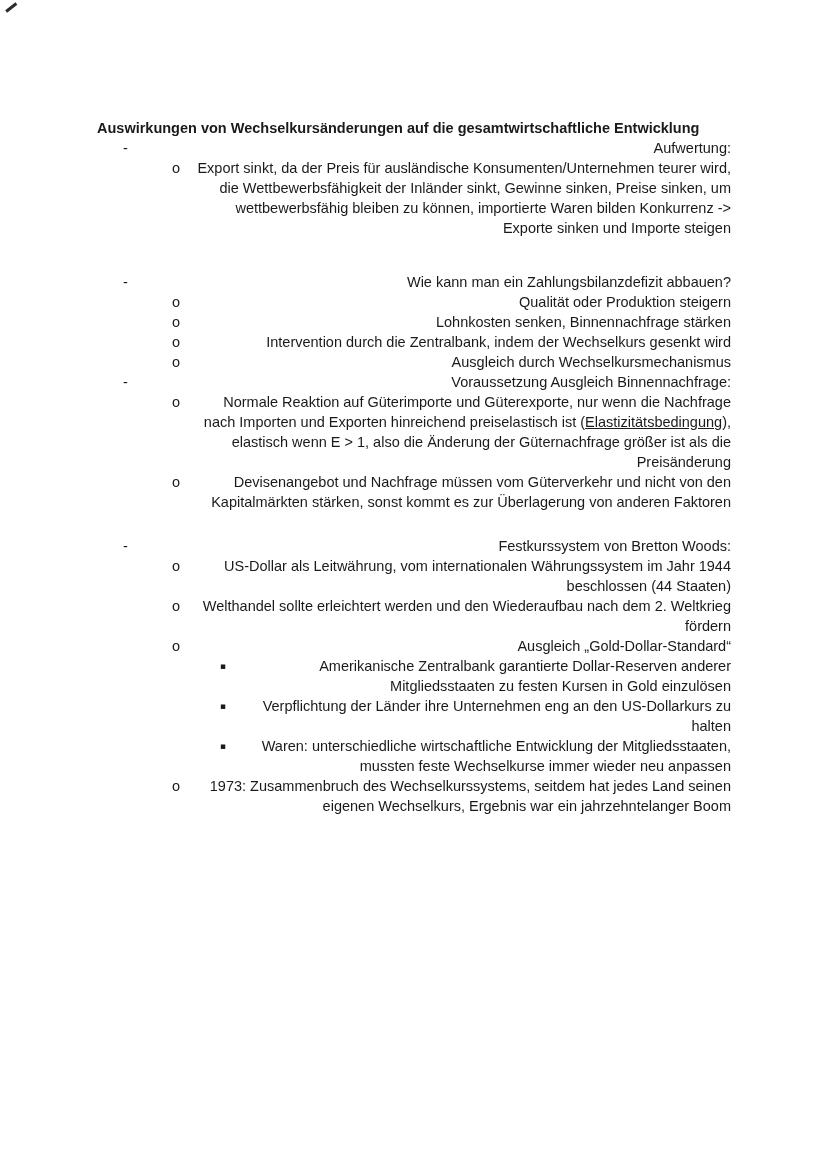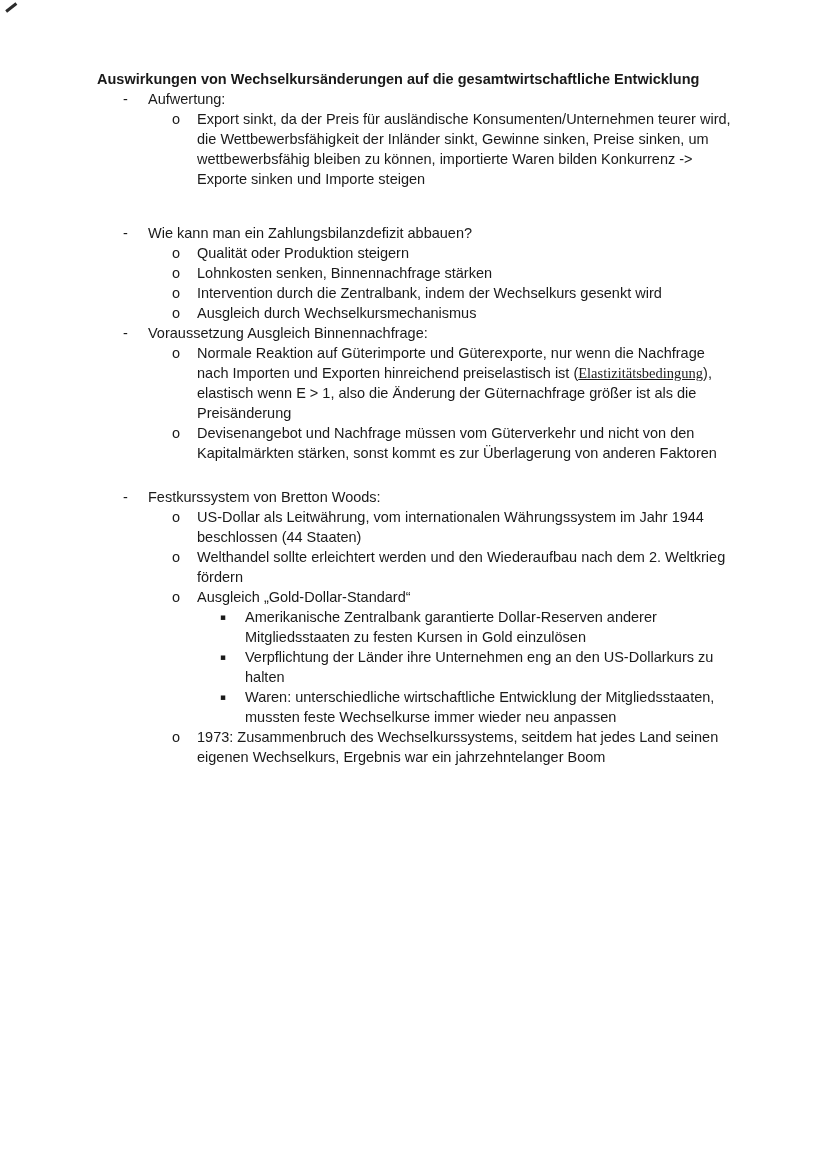--- a/index.html
+++ b/index.html
@@ -7,21 +7,21 @@
   .page {
     position: relative;
     width: 828px;
     height: 1171px;
     margin: 0 auto;
     background: #ffffff;
     font-family: "Liberation Sans", "DejaVu Sans", sans-serif;
     font-size: 14.5px;
     line-height: 20px;
     color: #1a1a1a;
-    padding: 69px 97px 0 97px;
+    padding: 118px 97px 0 97px;
     overflow: hidden;
   }
   .corner-mark {
     position: absolute;
     left: 6px;
     top: 10px;
     width: 13px;
     height: 2.5px;
     background: #2b2b2b;
     transform: rotate(-38deg);
@@ -29,26 +29,26 @@
   }
   .heading {
     font-size: 14.5px;
     font-weight: bold;
     margin: 0;
     line-height: 20px;
   }
   .doc-section + .doc-section { margin-top: 24px; }
   .item { display: flex; }
   .item .marker { flex: 0 0 25px; }
-  .item .text { flex: 1 1 auto; }
+  .item .text { flex: 1 1 auto; text-align: right; }
   .l1 { margin-left: 26px; }
   .l2 { margin-left: 75px; }
   .l3 { margin-left: 123px; }
   .m3 { font-size: 9px; line-height: 20px; font-family: "DejaVu Sans", sans-serif; }
-  .underline { text-decoration: underline; font-family: Liberation Serif, serif; }
+  .underline { text-decoration: underline; }
   .gap-after { margin-bottom: 34px; }
 </style>
 </head>
 <body>
 
 <div class="page">
   <div class="corner-mark"></div>
 
   <section class="doc-section">
     <h2 class="heading">Auswirkungen von Wechselkursänderungen auf die gesamtwirtschaftliche Entwicklung</h2>

